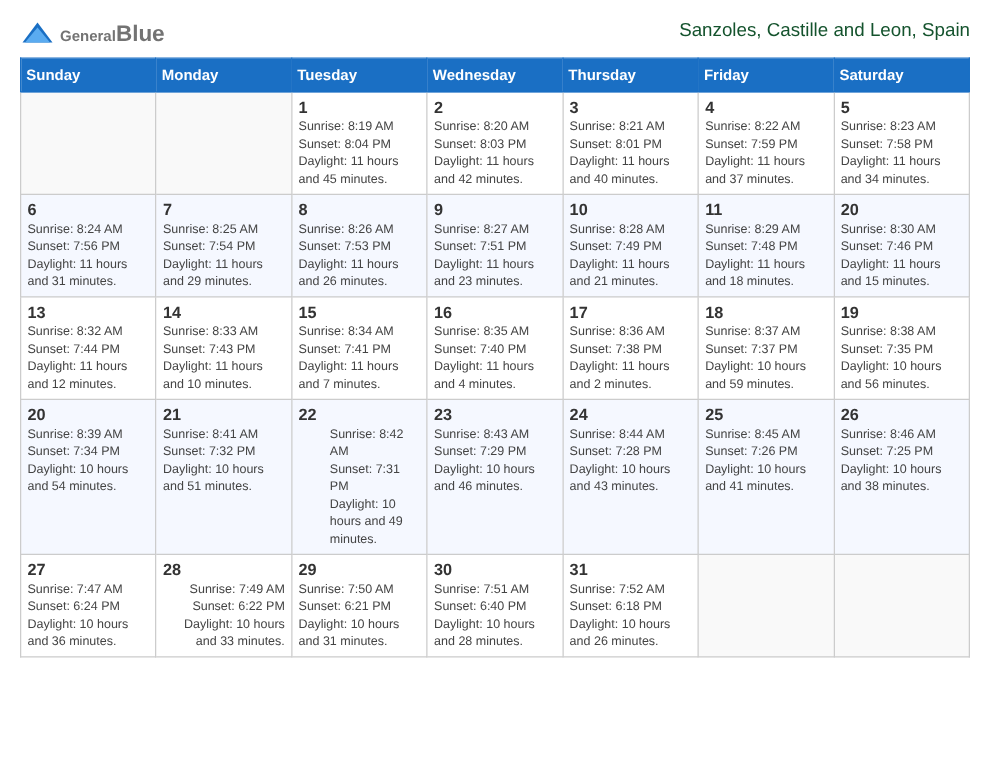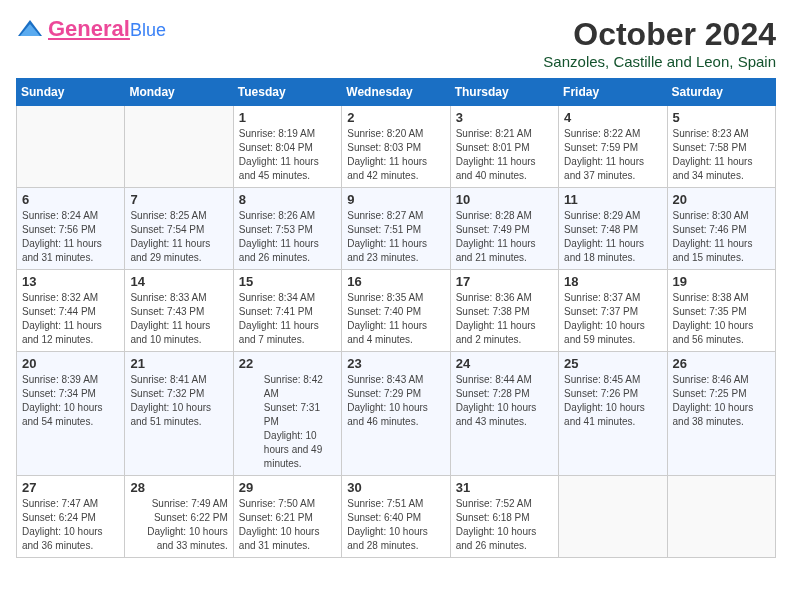--- a/index.html
+++ b/index.html
@@ -84,25 +84,24 @@
 </head>
 <body>
 
 <div class="header">
   <div class="logo">
     <svg class="logo-icon" viewBox="0 0 28 22" xmlns="http://www.w3.org/2000/svg">
       <polygon points="14,2 26,18 2,18" fill="#1a6fc4"></polygon>
       <polygon points="14,6 24,18 4,18" fill="#5aabf0"></polygon>
     </svg>
     <div>
-      <span style="font-size:22px;font-weight:bold;color:#ec4899;text-decoration:underline;">General</span><span style="font-size:18px;font-weight:normal;color:#3b82f6;margin-top:42px;">Blue</span>
+      <span style="font-size:12px;font-weight:bold;color:#737373;">General</span><span style="font-size:18px;font-weight:bold;color:#737373;margin-top:42px;">Blue</span>
     </div>
   </div>
   <div class="title-block">
-    <div class="month-title">October 2024</div>
     <div class="location-title">Sanzoles, Castille and Leon, Spain</div>
   </div>
 </div>
 
 <table>
   <thead>
     <tr>
     <th>Sunday</th>
         <th>Monday</th>
         <th>Tuesday</th>

